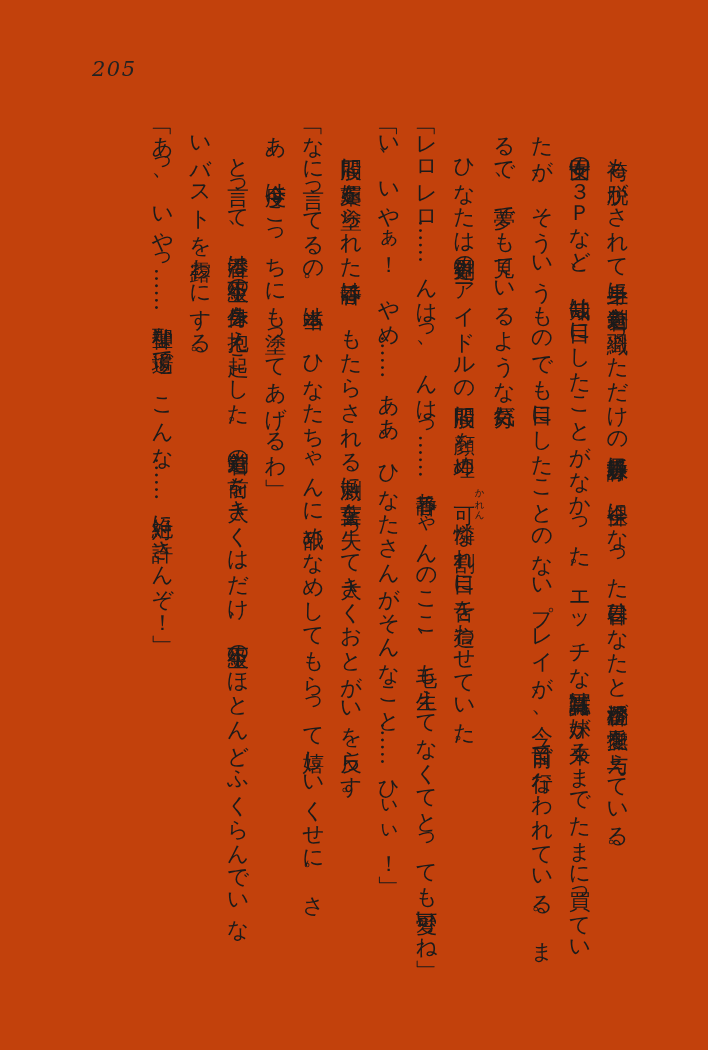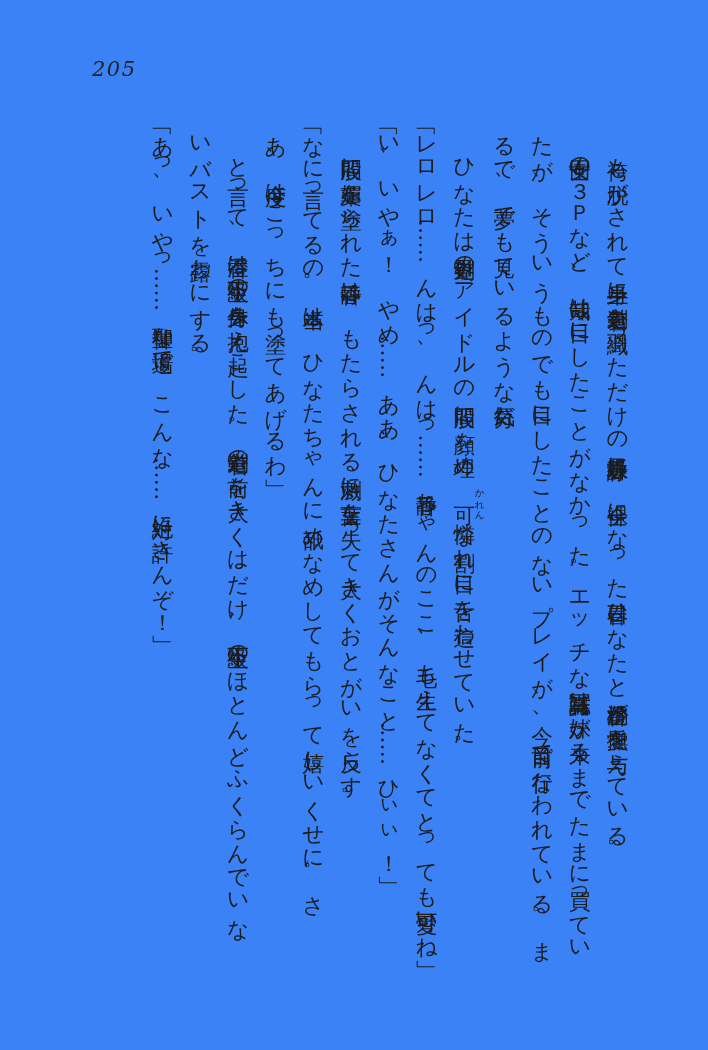--- a/index.html
+++ b/index.html
@@ -5,21 +5,21 @@
   html, body {
     margin: 0;
     padding: 0;
     width: 708px;
     height: 1050px;
   }
   .page {
     position: relative;
     width: 708px;
     height: 1050px;
-    background: #3b82f6;
+    background: #c2410c;
     color: #1b1b1b;
     font-family: "DejaVu Serif", "Liberation Serif", serif;
     overflow: hidden;
   }
   .page-number {
     position: absolute;
     top: 57px;
     left: 92px;
     font-size: 21px;
     font-style: italic;

